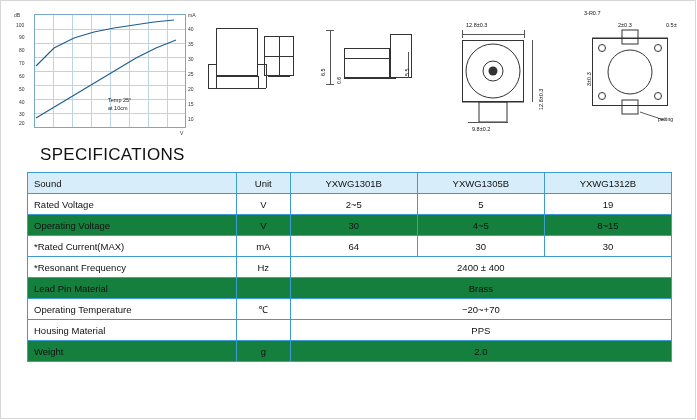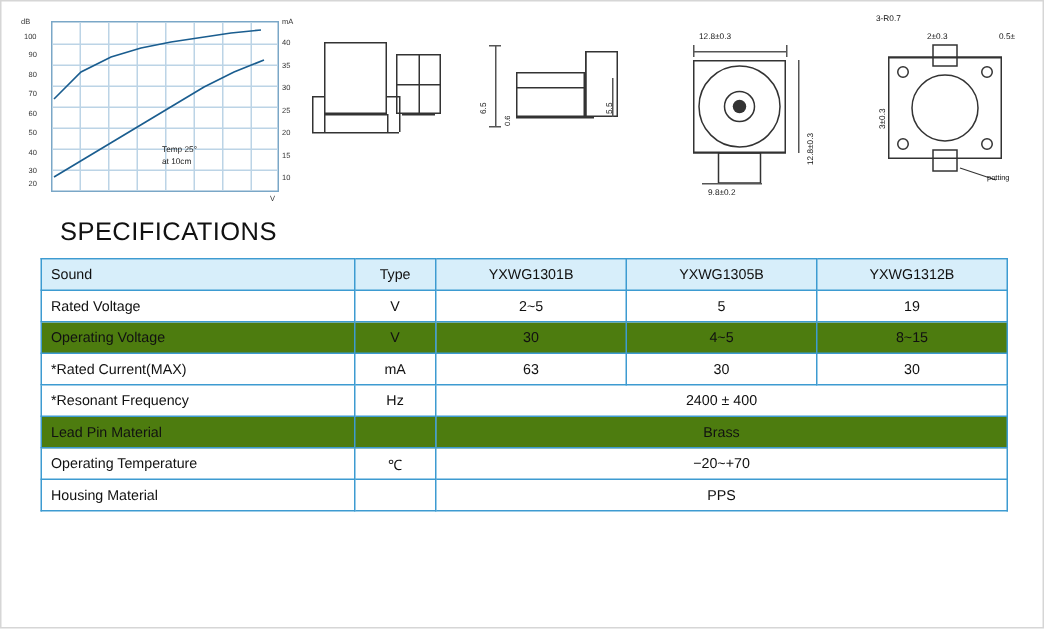--- a/index.html
+++ b/index.html
@@ -49,21 +49,21 @@
     padding:0 6px;
     color:#111;
     font-weight:normal;
     text-align:center;
     white-space:nowrap;
   }
   thead th{background:#d7eefa;}
   th.c-type,td.c-type{text-align:left;width:218px;}
   th.c-unit,td.c-unit{width:46px;}
   th.c-model,td.c-model{width:127px;}
-  tr.alt td{background:#4d7c0f;}
+  tr.alt td{background:#15803d;}
   tr.plain td{background:#ffffff;}
   .border-frame{position:absolute;left:0;top:0;width:696px;height:419px;border:1px solid #d6d6d6;box-sizing:border-box;pointer-events:none;}
 </style>
 </head>
 <body>
 
 <div class="page">
 
   <div class="drawings">
 
@@ -185,21 +185,21 @@
     </div>
   </div>
 
   <div class="spec-title">SPECIFICATIONS</div>
 
   <div class="tbl-wrap">
     <table>
       <thead>
         <tr>
           <th class="c-type">Sound</th>
-          <th class="c-unit">Type</th>
+          <th class="c-unit">Unit</th>
           <th class="c-model">YXWG1301B</th>
           <th class="c-model">YXWG1305B</th>
           <th class="c-model">YXWG1312B</th>
         </tr>
       </thead>
       <tbody id="spec-body">
           <tr class="plain">
             <td class="c-type">Rated Voltage</td>
             <td class="c-unit">V</td>
             <td class="c-model">2~5</td>
@@ -209,21 +209,21 @@
           <tr class="alt">
             <td class="c-type">Operating Voltage</td>
             <td class="c-unit">V</td>
             <td class="c-model">30</td>
             <td class="c-model">4~5</td>
             <td class="c-model">8~15</td>
           </tr>
           <tr class="plain">
             <td class="c-type">*Rated Current(MAX)</td>
             <td class="c-unit">mA</td>
-            <td class="c-model">63</td>
+            <td class="c-model">64</td>
             <td class="c-model">30</td>
             <td class="c-model">30</td>
           </tr>
           <tr class="plain">
             <td class="c-type">*Resonant Frequency</td>
             <td class="c-unit">Hz</td>
             <td class="c-model" colspan="3">2400 ± 400</td>
           </tr>
           <tr class="alt">
             <td class="c-type">Lead Pin Material</td>
@@ -233,18 +233,23 @@
           <tr class="plain">
             <td class="c-type">Operating Temperature</td>
             <td class="c-unit">℃</td>
             <td class="c-model" colspan="3">−20~+70</td>
           </tr>
           <tr class="plain">
             <td class="c-type">Housing Material</td>
             <td class="c-unit"></td>
             <td class="c-model" colspan="3">PPS</td>
           </tr>
+          <tr class="alt">
+            <td class="c-type">Weight</td>
+            <td class="c-unit">g</td>
+            <td class="c-model" colspan="3">2.0</td>
+          </tr>
         </tbody>
     </table>
   </div>
 
   <div class="border-frame"></div>
 </div>
 
 </body></html>

